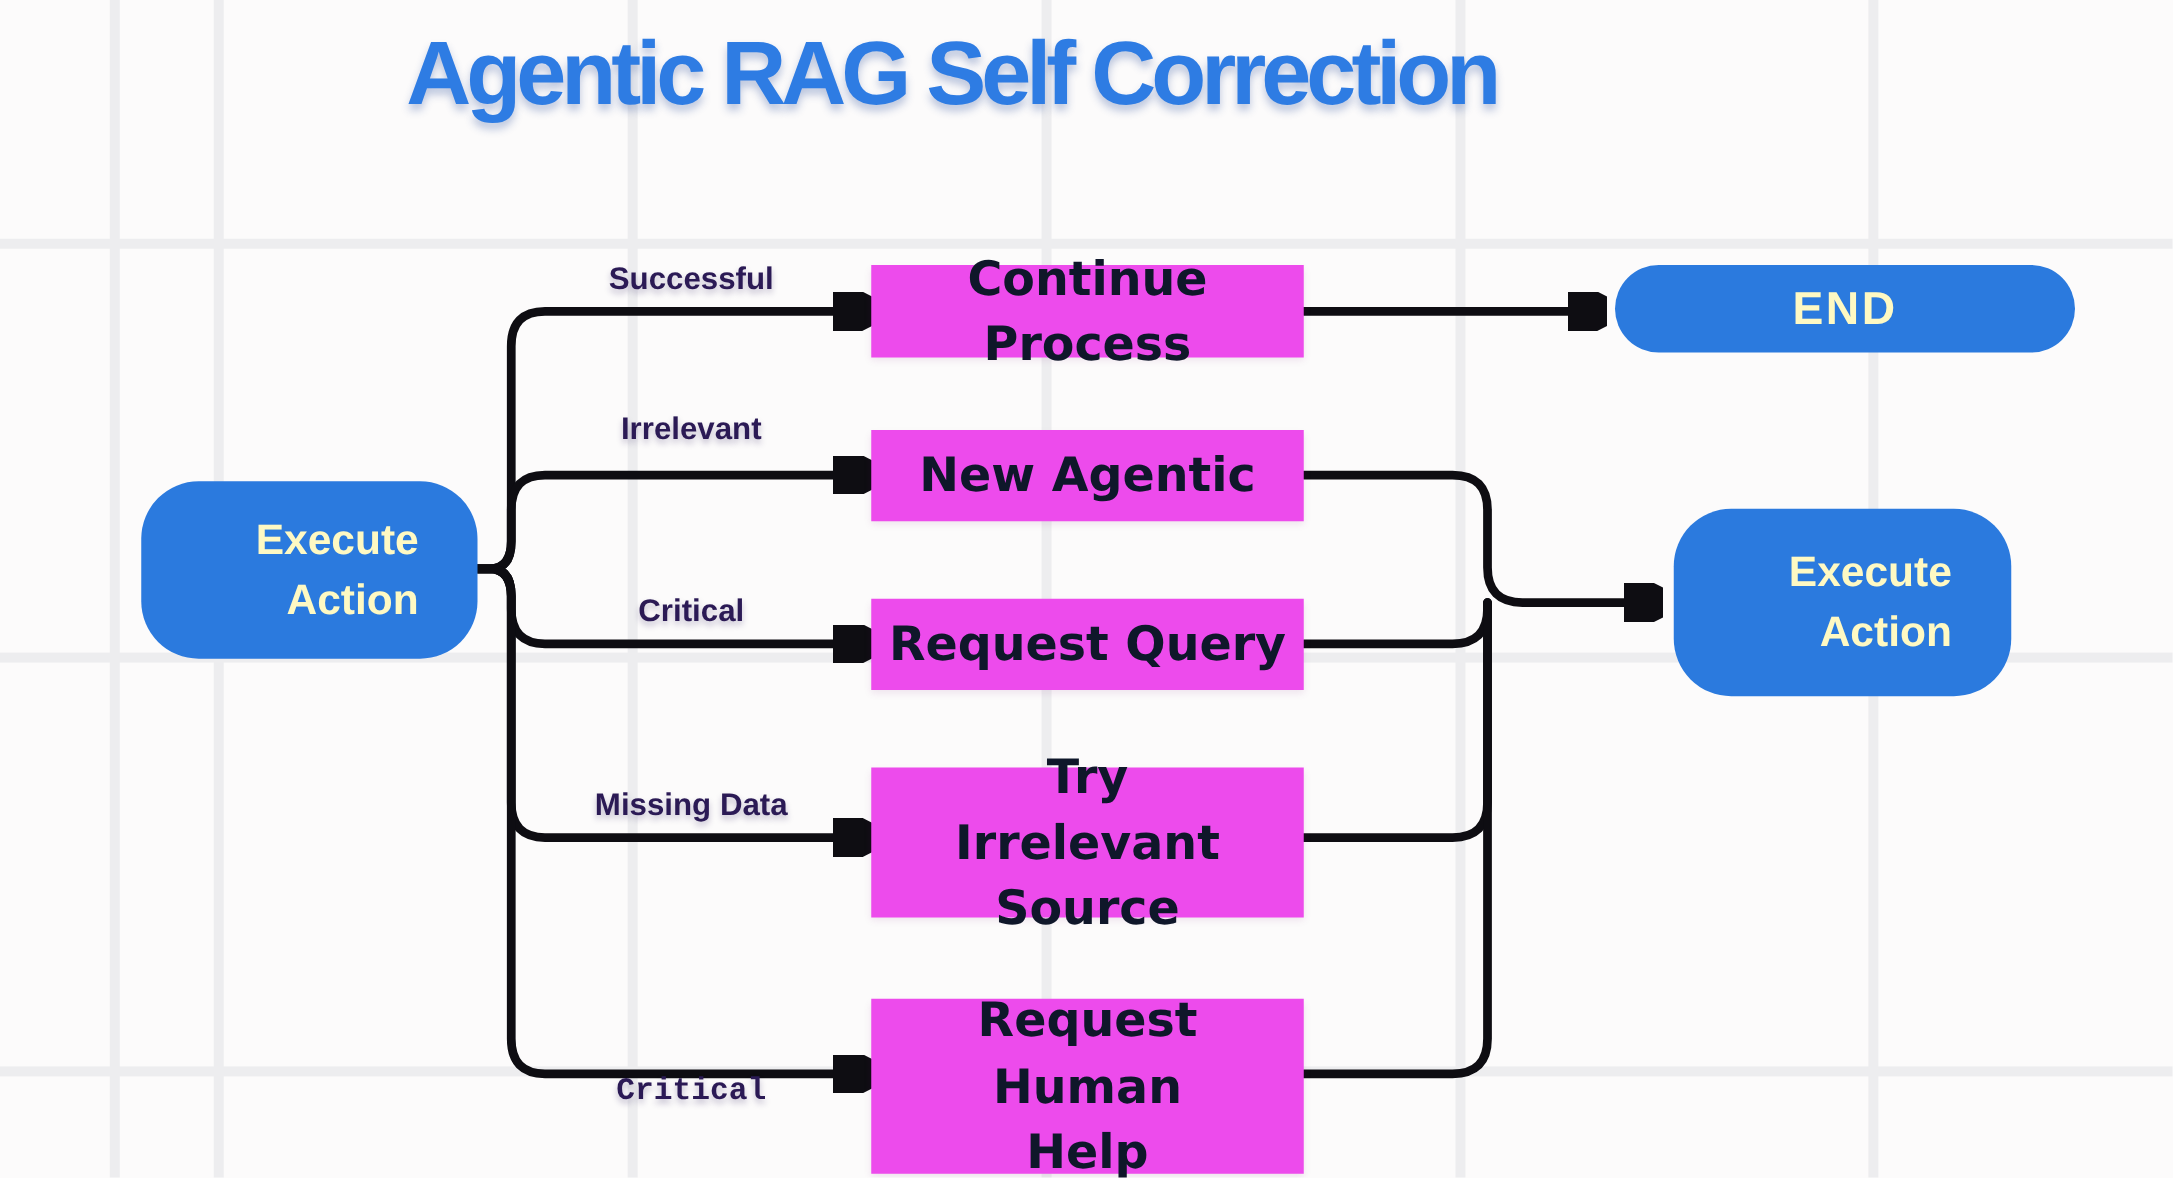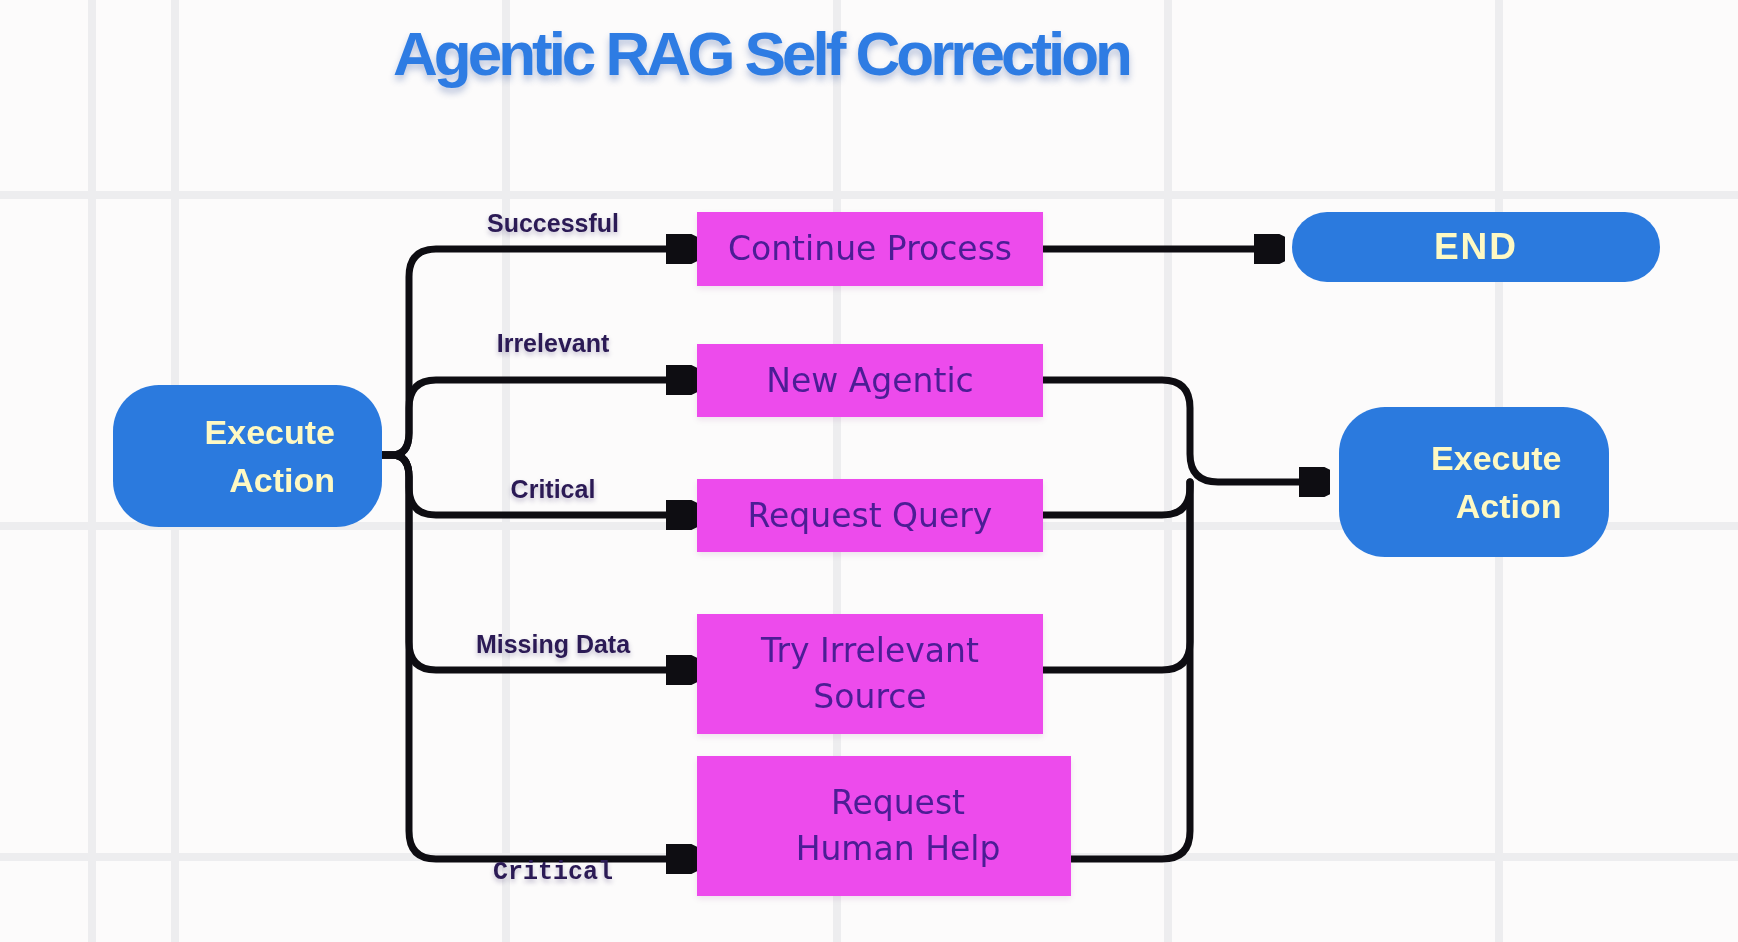--- a/index.html
+++ b/index.html
@@ -21,21 +21,21 @@
     position:relative;width:1738px;height:942px;overflow:hidden;
     background-color:var(--background);
     background-image:
       repeating-linear-gradient(90deg, var(--grid) 0 8px, transparent 8px 331px),
       repeating-linear-gradient(180deg, var(--grid) 0 8px, transparent 8px 331px);
     background-position:171px 0, 0 191px;
   }
   .title{
     position:absolute;left:0;top:18px;width:1522px;margin:0;
     text-align:center;
-    font-size:62px;font-weight:800;letter-spacing:-4px;
+    font-size:72px;font-weight:800;letter-spacing:-4px;
     color:var(--title-blue);
     text-shadow:0 5px 7px rgba(43,78,154,0.32);
     font-family:"Liberation Sans",sans-serif;
   }
   .connectors{position:absolute;left:0;top:0;width:1738px;height:942px;}
   .connectors path{stroke:var(--arrow);stroke-width:7;fill:none;stroke-linecap:round;}
   .node{
     position:absolute;display:flex;align-items:center;justify-content:center;
     color:#fef9c3;font-weight:bold;text-align:right;
   }
@@ -48,30 +48,30 @@
   .node.retry{left:1339px;top:407px;width:270px;height:150px;border-radius:46px;}
   .node.end{
     left:1292px;top:212px;width:368px;height:70px;border-radius:35px;
     background:var(--node-blue);
     font-size:37px;letter-spacing:2px;
   }
   .action-box{
     position:absolute;left:697px;width:346px;
     display:flex;align-items:center;justify-content:center;
     background:var(--magenta);
-    color:#4c1d95;font-weight:normal;text-align:center;
-    font-size:33px;line-height:1.38;
+    color:#0f172a;font-weight:bold;text-align:center;
+    font-size:38px;line-height:1.38;
     font-family:"DejaVu Sans","Liberation Sans",sans-serif;
     box-shadow:0 3px 6px rgba(120,20,120,0.10);
   }
   .action-box.r1{top:212px;height:74px;}
   .action-box.r2{top:344px;height:73px;}
   .action-box.r3{top:479px;height:73px;}
   .action-box.r4{top:614px;height:120px;}
-  .action-box.r5{top:756px;height:140px;padding-left:28px;}
+  .action-box.r5{top:799px;height:140px;}
   .action-box.tall .al{max-width:250px;}
   .edge-label{
     position:absolute;left:409px;width:288px;height:40px;
     text-align:center;line-height:40px;
     font-size:25px;font-weight:bold;
     color:var(--label-purple);
     text-shadow:0 3px 5px rgba(40,25,90,0.28);
   }
   .edge-label.l1{top:203px;}
   .edge-label.l2{top:323px;}

